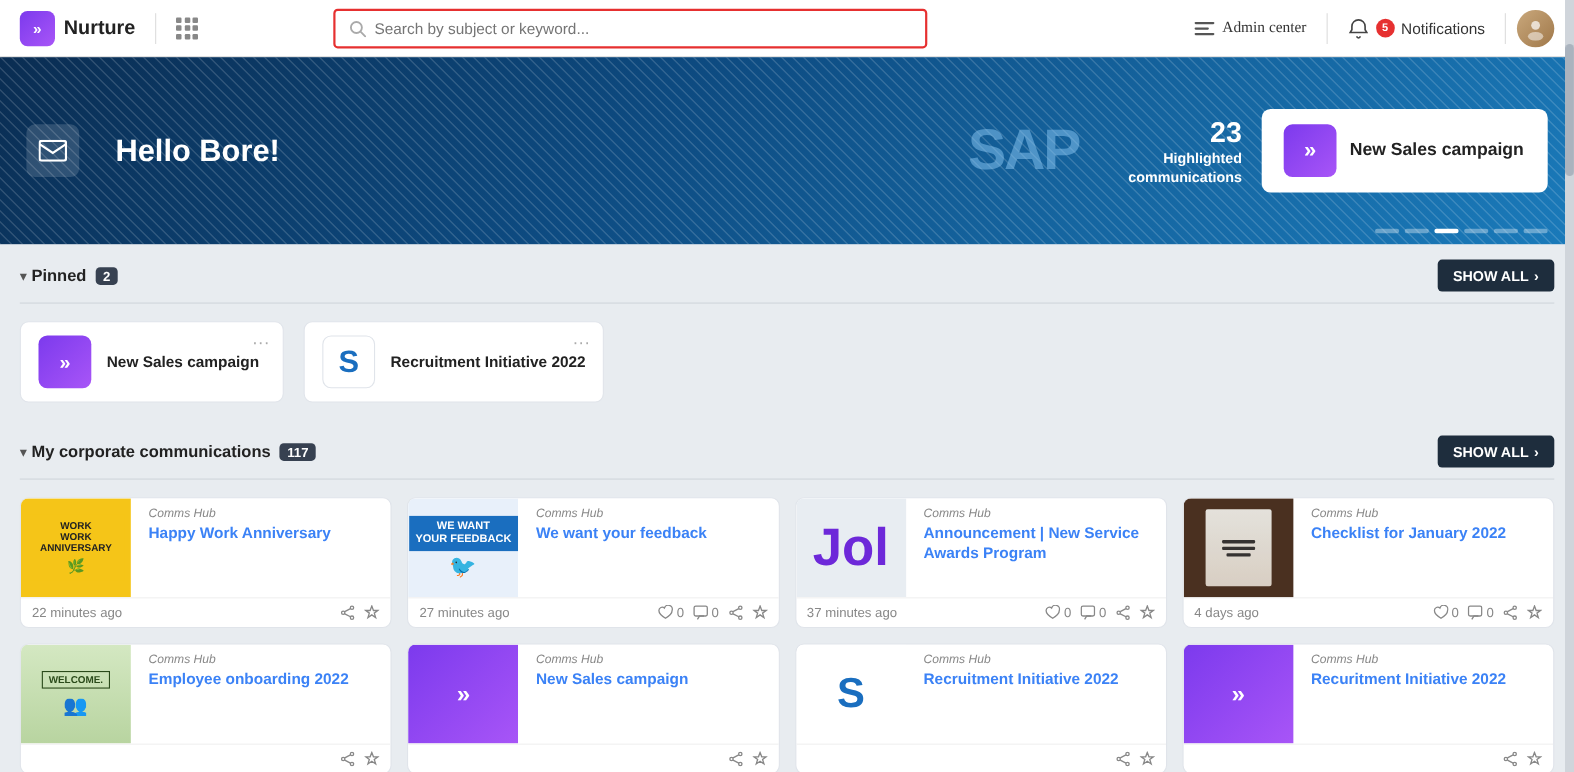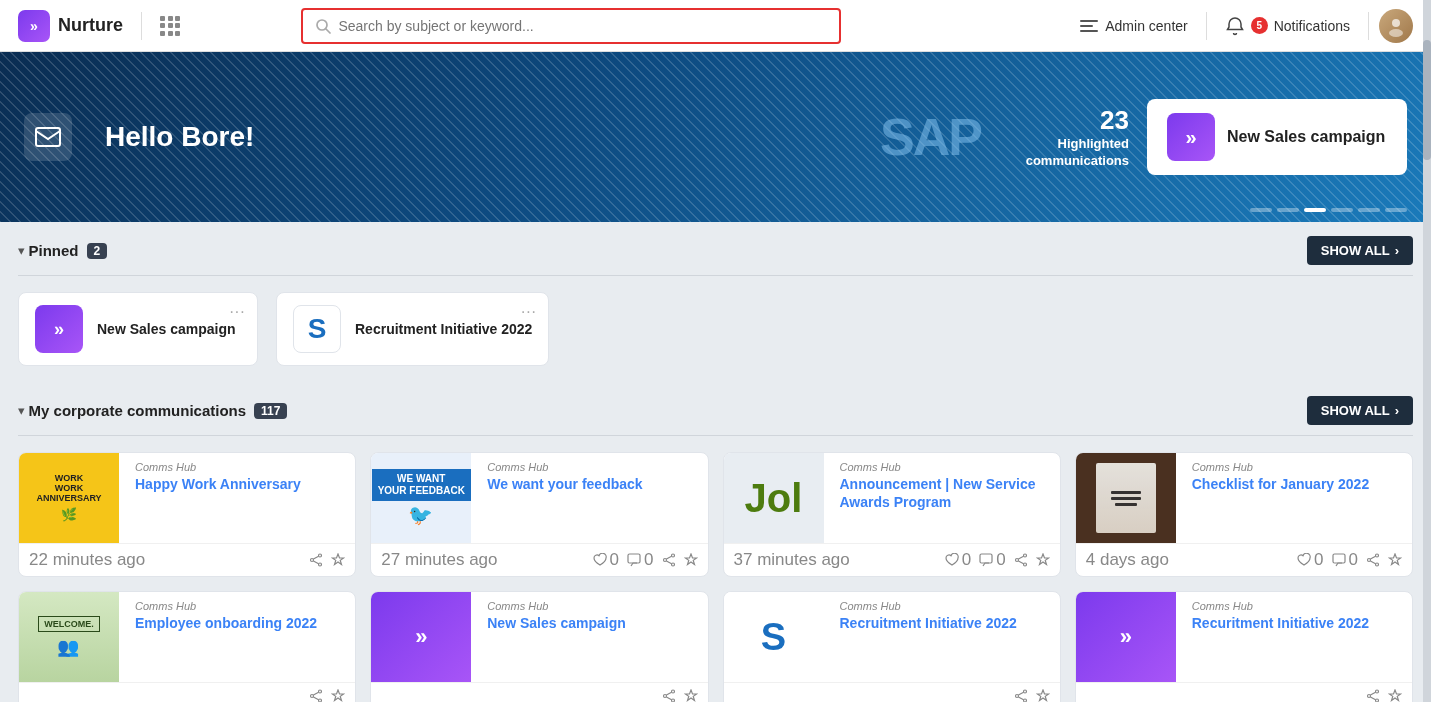--- a/index.html
+++ b/index.html
@@ -16,21 +16,21 @@
     .topnav-divider { width: 1px; height: 28px; background: #ddd; margin: 0 6px; }
     .grid-icon { display: grid; grid-template-columns: repeat(3,5px); gap: 2.5px; cursor: pointer; }
     .grid-dot { width: 5px; height: 5px; background: #888; border-radius: 1px; }
     .search-wrap {
       flex: 1; max-width: 540px; margin: 0 auto;
       border: 2px solid #e63030; border-radius: 4px; display: flex; align-items: center;
       padding: 0 12px; height: 36px; background: #fff;
     }
     .search-wrap input { border: none; outline: none; font-size: 14px; color: #888; width: 100%; background: transparent; }
     .topnav-right { display: flex; align-items: center; gap: 6px; margin-left: auto; }
-    .admin-btn { display: flex; align-items: center; gap: 7px; font-size: 14px; color: #333; padding: 0 8px; cursor: pointer; }
+    .admin-btn { display: flex; align-items: center; gap: 7px; font-size: 14px; color: #333; padding: 0 8px; cursor: pointer; font-family: Liberation Serif, serif; }
     .settings-icon { display: flex; flex-direction: column; gap: 3px; }
     .settings-line { width: 18px; height: 2px; background: #555; border-radius: 1px; position: relative; }
     .notif-btn { display: flex; align-items: center; gap: 6px; font-size: 14px; color: #333; padding: 0 8px; cursor: pointer; position: relative; }
     .notif-badge { background: #e63030; color: #fff; border-radius: 50%; width: 17px; height: 17px; font-size: 10px;
       display: flex; align-items: center; justify-content: center; font-weight: 700; position: absolute; top: -3px; right: 46px; }
     .avatar { width: 34px; height: 34px; border-radius: 50%; background: #bbb; overflow: hidden; cursor: pointer;
       background: linear-gradient(135deg, #c9a87c, #a0784a); display: flex; align-items: center; justify-content: center; color: #fff; font-size: 14px; }
 
     
     .hero {
@@ -95,33 +95,33 @@
       background: #fff; border-radius: 8px; border: 1px solid #e0e4ea; overflow: hidden; cursor: pointer;
       display: flex; flex-direction: column;
     }
     .comm-card-top { display: flex; }
     .comm-thumb { width: 100px; height: 90px; flex-shrink: 0; overflow: hidden; }
     .comm-thumb-happy { background: #f5c518; display: flex; flex-direction: column; align-items: center; justify-content: center;
       width: 100%; height: 100%; font-size: 10px; font-weight: 900; color: #222; text-align: center; padding: 6px; }
     .comm-thumb-feedback { background: #1a6ebf; display: flex; flex-direction: column; align-items: center; justify-content: center;
       width: 100%; height: 100%; }
     .comm-thumb-jol { background: #e8edf2; display: flex; align-items: center; justify-content: center; width: 100%; height: 100%;
-      font-size: 40px; font-weight: 700; color: #4d7c0f; }
+      font-size: 48px; font-weight: 700; color: #6d28d9; }
     .comm-thumb-checklist { background: #5a3820; display: flex; align-items: center; justify-content: center; width: 100%; height: 100%; }
     .comm-thumb-welcome { background: #e8f4d4; display: flex; align-items: center; justify-content: center; width: 100%; height: 100%; }
     .comm-thumb-newsales { background: linear-gradient(135deg, #7c3aed, #a855f7); display: flex; align-items: center; justify-content: center;
       width: 100%; height: 100%; color: #fff; font-size: 22px; font-weight: 900; }
     .comm-thumb-semos { background: #fff; display: flex; align-items: center; justify-content: center; width: 100%; height: 100%; }
     .comm-thumb-recruitmentinitb { background: linear-gradient(135deg, #7c3aed, #a855f7); display: flex; align-items: center; justify-content: center;
       width: 100%; height: 100%; color: #fff; font-size: 22px; font-weight: 900; }
     .comm-info { padding: 8px 16px; flex: 1; }
     .comm-source { font-size: 11px; color: #888; margin-bottom: 2px; font-style: italic; }
     .comm-title { font-size: 14px; font-weight: 600; color: #3b82f6; line-height: 1.3; }
     .comm-card-bottom { display: flex; align-items: center; padding: 6px 10px; border-top: 1px solid #f0f0f0;
-      font-size: 17px; color: #888; gap: 8px; }
+      font-size: 12px; color: #888; gap: 8px; }
     .comm-time { margin-right: auto; }
     .comm-action { display: flex; align-items: center; gap: 3px; cursor: pointer; }
 
     
     .hero-sap { position: absolute; right: 450px; top: 50%; transform: translateY(-50%); color: #8ac8f5; font-size: 52px; font-weight: 900; opacity: 0.5; letter-spacing: -2px; }
 
     .scrollbar { position: fixed; right: 0; top: 0; bottom: 0; width: 8px; background: #d0d5db; }
     .scrollbar-thumb { width: 8px; height: 120px; background: #aab3be; border-radius: 4px; position: absolute; top: 40px; }
 
     

